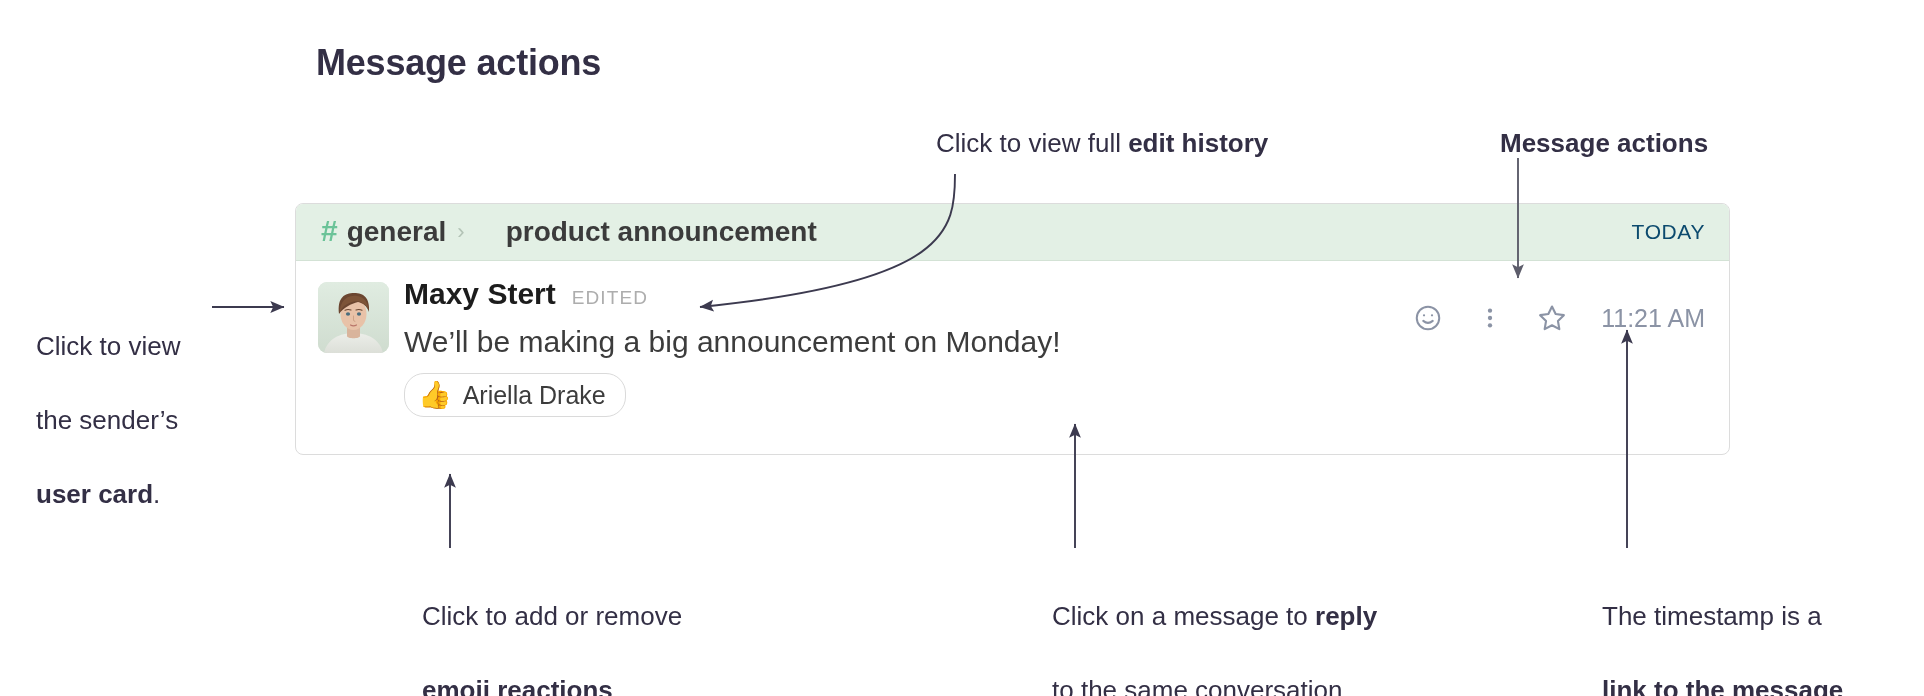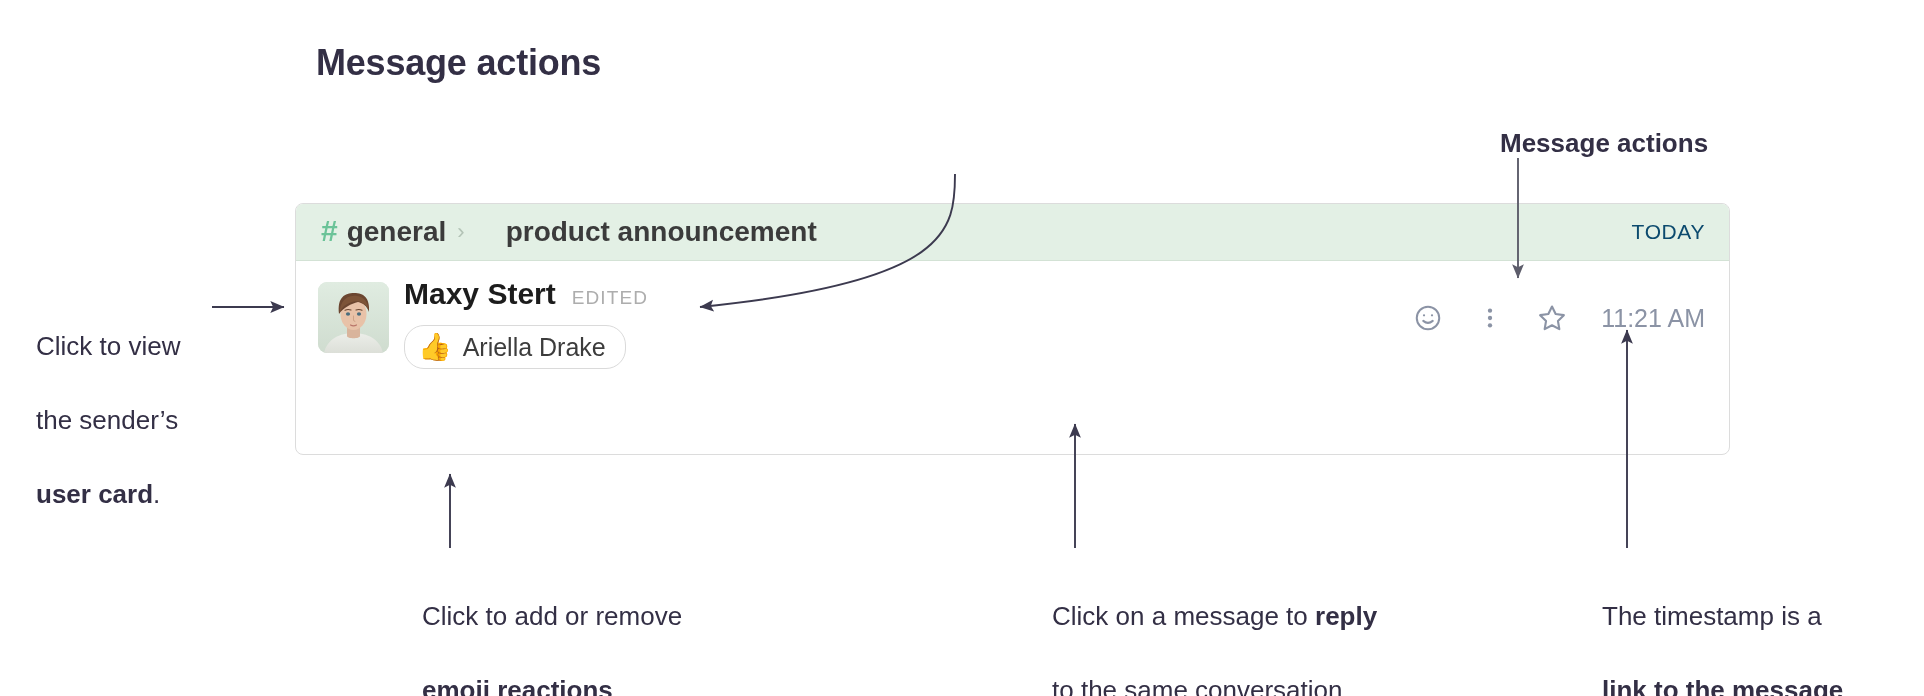--- a/index.html
+++ b/index.html
@@ -218,20 +218,24 @@
     pointer-events: none;
   }
 </style>
 </head>
 <body>
 
 <div class="stage">
 
   <div id="page-title">Message actions</div>
 
+  <div class="annot" id="annot-edit-history">
+    <span>Click to view full </span><b>edit history</b><br>
+    <span>for this message.</span>
+  </div>
 
   <div class="annot" id="annot-actions-menu">
     <b>Message actions</b><br>
     <span>menu.</span>
   </div>
 
   <div class="annot" id="annot-user-card">
     <span>Click to view</span><br>
     <span>the sender’s</span><br>
     <b>user card</b><span>.</span>
@@ -298,20 +302,21 @@
           <path d="M35.5 34 v4 q0 1.2 1.4 1.4" stroke="#cfa286" stroke-width="1" fill="none" stroke-linecap="round"></path>
           <path d="M32.5 43 q3 1.6 6 0" stroke="#b9766a" stroke-width="1.2" fill="none" stroke-linecap="round"></path>
         </svg>
       </div>
 
       <div id="message-content">
         <div id="sender-line">
           <span id="sender-name">Maxy Stert</span>
           <span id="edited-badge">EDITED</span>
         </div>
+        <div id="message-text">We’ll be making a big announcement on Monday!</div>
         <div id="reactions-row">
           <div class="reaction-pill">
             <span class="reaction-emoji">👍</span>
             <span class="reaction-label">Ariella Drake</span>
           </div>
         </div>
       </div>
 
       <div id="message-actions">
         <div class="action-icon">

